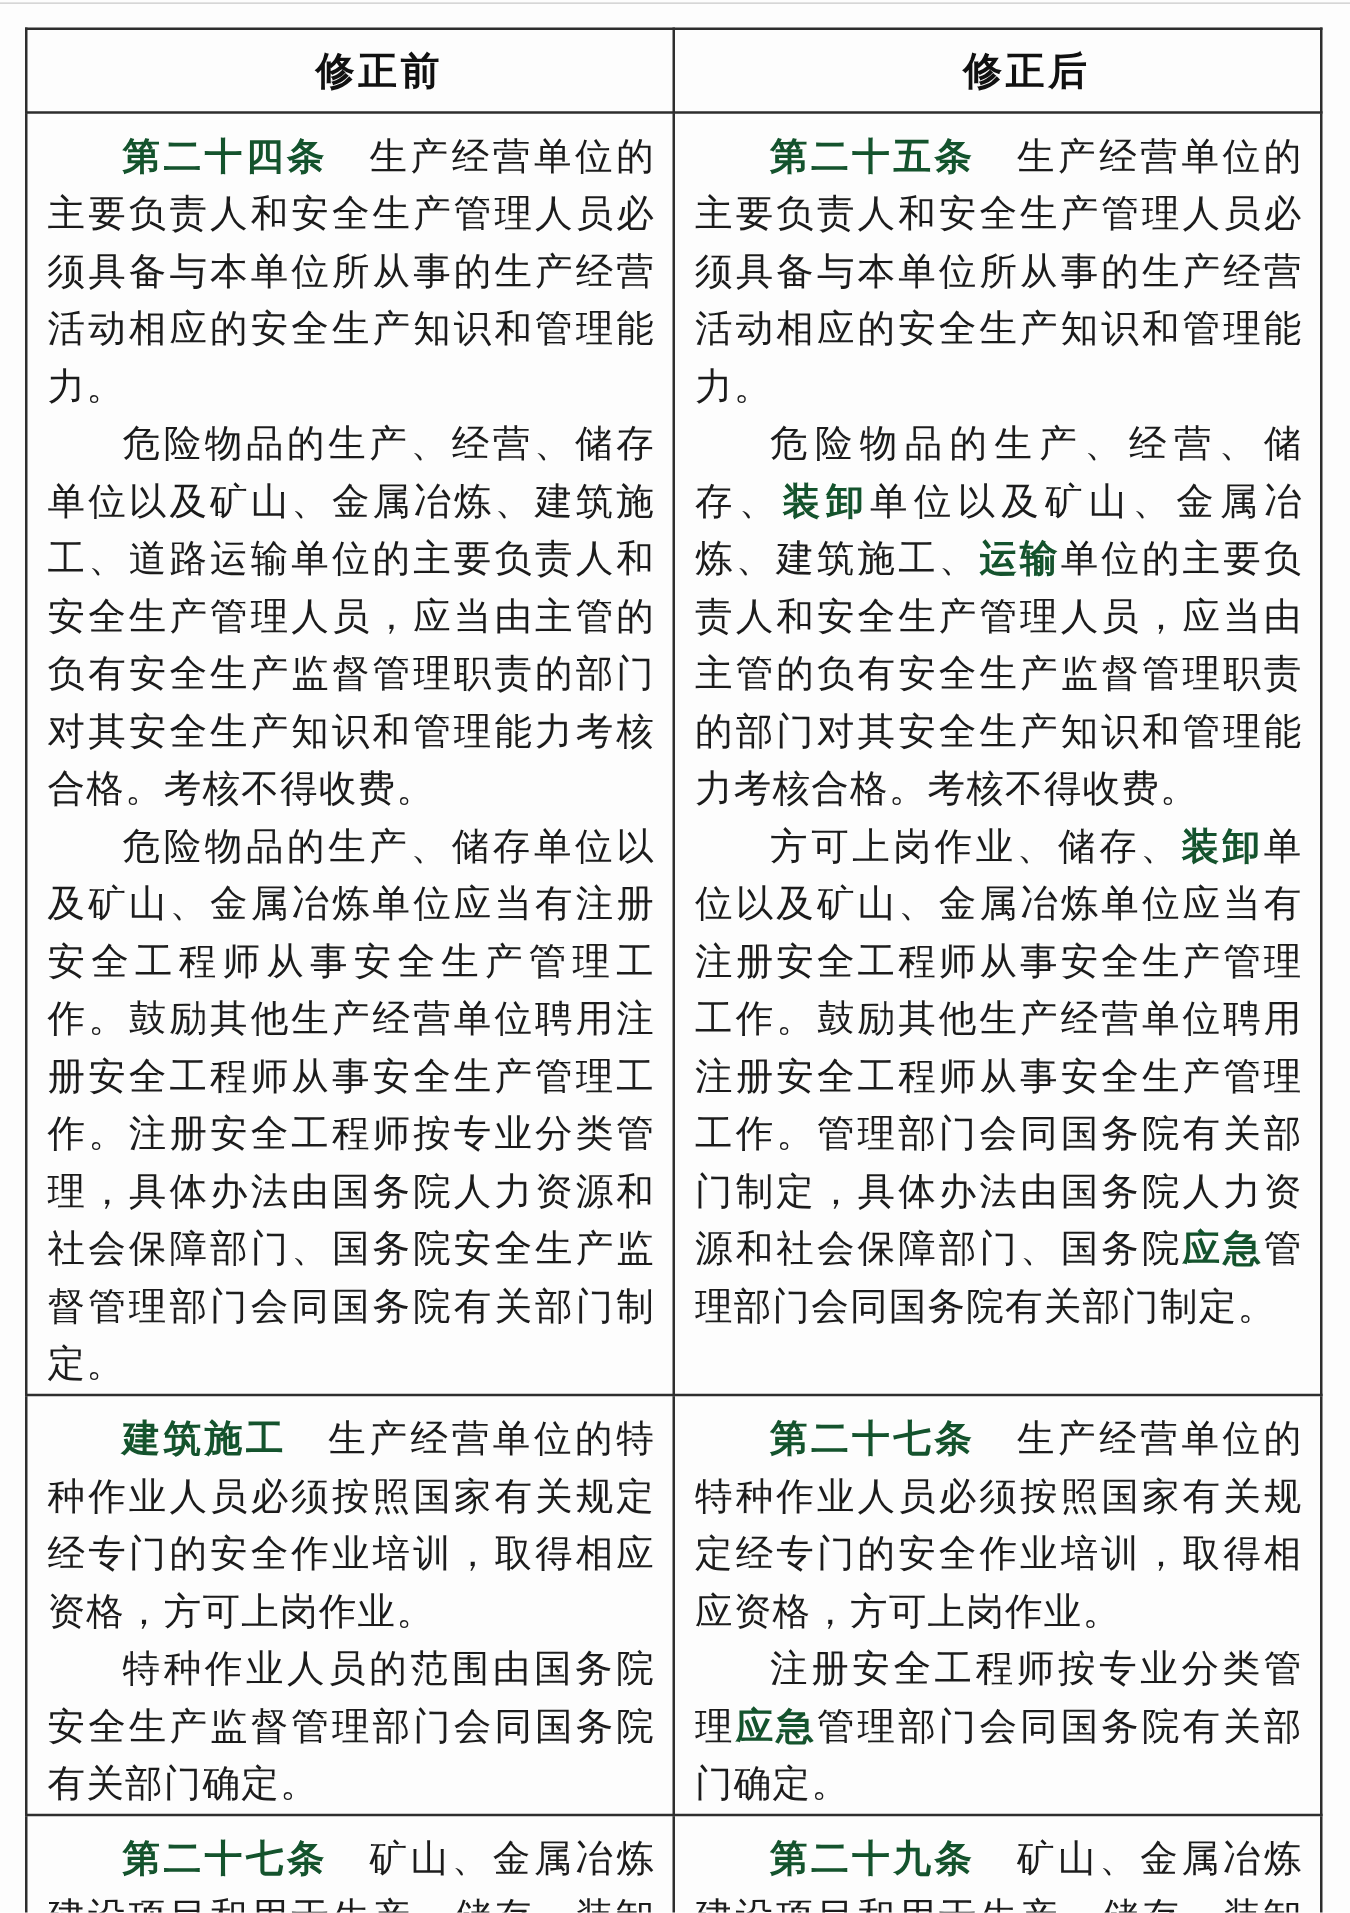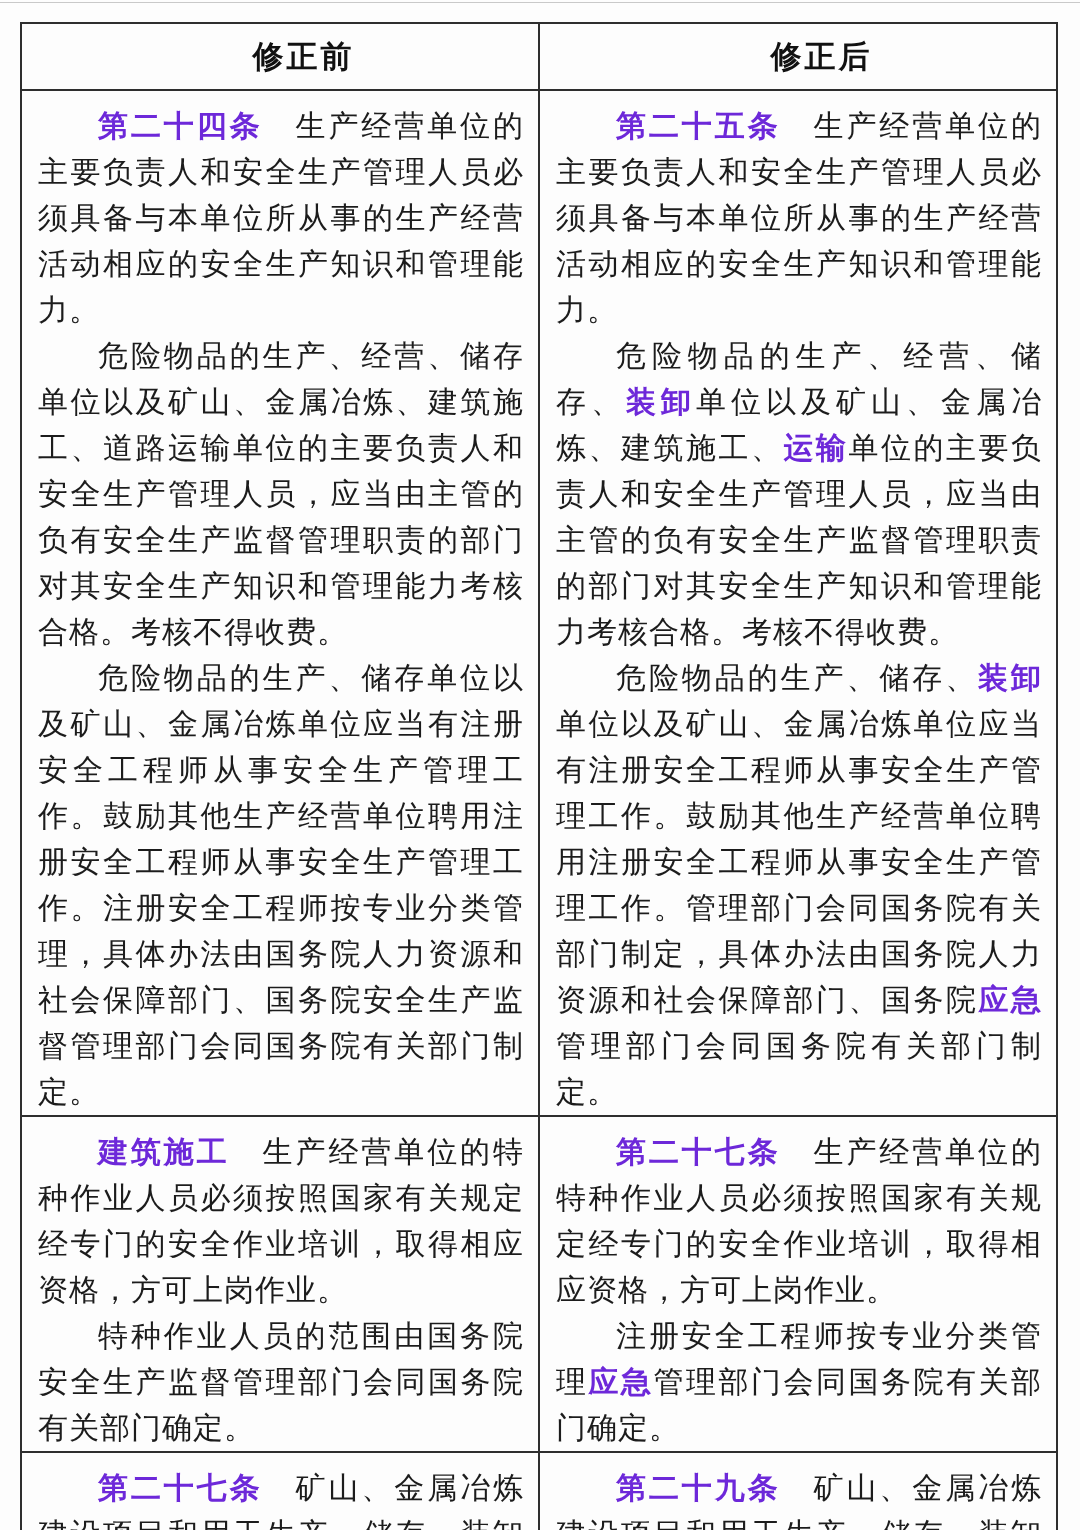--- a/index.html
+++ b/index.html
@@ -56,21 +56,21 @@
   tbody tr:nth-child(3) td { height: 205px; }
   td p {
     margin: 0;
     text-indent: 2em;
     text-align: justify;
     text-justify: inter-character;
   }
   .emph {
     font-family: "Liberation Sans", sans-serif;
     font-weight: 700;
-    color: #6d28d9;
+    color: #14532d;
   }
 </style>
 </head>
 <body>
 
 <div class="page">
   <div class="top-rule"></div>
   <table class="cmp">
     <thead>
       <tr>
@@ -81,21 +81,21 @@
     <tbody id="table-body">
         <tr>
           <td>
             <p><b class="emph">第二十四条</b><span>　生产经营单位的主要负责人和安全生产管理人员必须具备与本单位所从事的生产经营活动相应的安全生产知识和管理能力。</span></p>
             <p><span>危险物品的生产、经营、储存单位以及矿山、金属冶炼、建筑施工、道路运输单位的主要负责人和安全生产管理人员，应当由主管的负有安全生产监督管理职责的部门对其安全生产知识和管理能力考核合格。考核不得收费。</span></p>
             <p><span>危险物品的生产、储存单位以及矿山、金属冶炼单位应当有注册安全工程师从事安全生产管理工作。鼓励其他生产经营单位聘用注册安全工程师从事安全生产管理工作。注册安全工程师按专业分类管理，具体办法由国务院人力资源和社会保障部门、国务院安全生产监督管理部门会同国务院有关部门制定。</span></p>
           </td>
           <td>
             <p><b class="emph">第二十五条</b><span>　生产经营单位的主要负责人和安全生产管理人员必须具备与本单位所从事的生产经营活动相应的安全生产知识和管理能力。</span></p>
             <p><span>危险物品的生产、经营、储存、</span><b class="emph">装卸</b><span>单位以及矿山、金属冶炼、建筑</span><span>施工、</span><b class="emph">运输</b><span>单位的主要负责人和安全生产管理人员，应当由主管的负有安全生产监督管理职责的部门对其安全生产知识和管理能力考核合格。考核不得收费。</span></p>
-            <p><span>危险物品的生产、储存、</span><b class="emph">装卸</b><span>单位以及矿山、金属冶炼单位应当有注册安全工程师从事安全生产管理工作。鼓励其他生产经营单位聘用注册安全工程师从事安全生产管理工作。管理部门会同国务院有关部门制定，具体办法由国务院人力资源和社会保障部门、国务院</span><b class="emph">应急</b><span>管理部门会同国务院有关部门制定。</span></p>
+            <p><span>方可上岗作业、储存、</span><b class="emph">装卸</b><span>单位以及矿山、金属冶炼单位应当有注册安全工程师从事安全生产管理工作。鼓励其他生产经营单位聘用注册安全工程师从事安全生产管理工作。管理部门会同国务院有关部门制定，具体办法由国务院人力资源和社会保障部门、国务院</span><b class="emph">应急</b><span>管理部门会同国务院有关部门制定。</span></p>
           </td>
         </tr>
         <tr>
           <td>
             <p><b class="emph">建筑施工</b><span>　生产经营单位的特种作业人员必须按照国家有关规定经专门的安全作业培训，取得相应资格，方可上岗作业。</span></p>
             <p><span>特种作业人员的范围由国务院安全生产监督管理部门会同国务院有关部门确定。</span></p>
           </td>
           <td>
             <p><b class="emph">第二十七条</b><span>　生产经营单位的特种作业人员必须按照国家有关规定经专门的安全作业培训，取得相应资格，方可上岗作业。</span></p>
             <p><span>注册安全工程师按专业分类管理</span><b class="emph">应急</b><span>管理部门会同国务院有关部门确定。</span></p>

